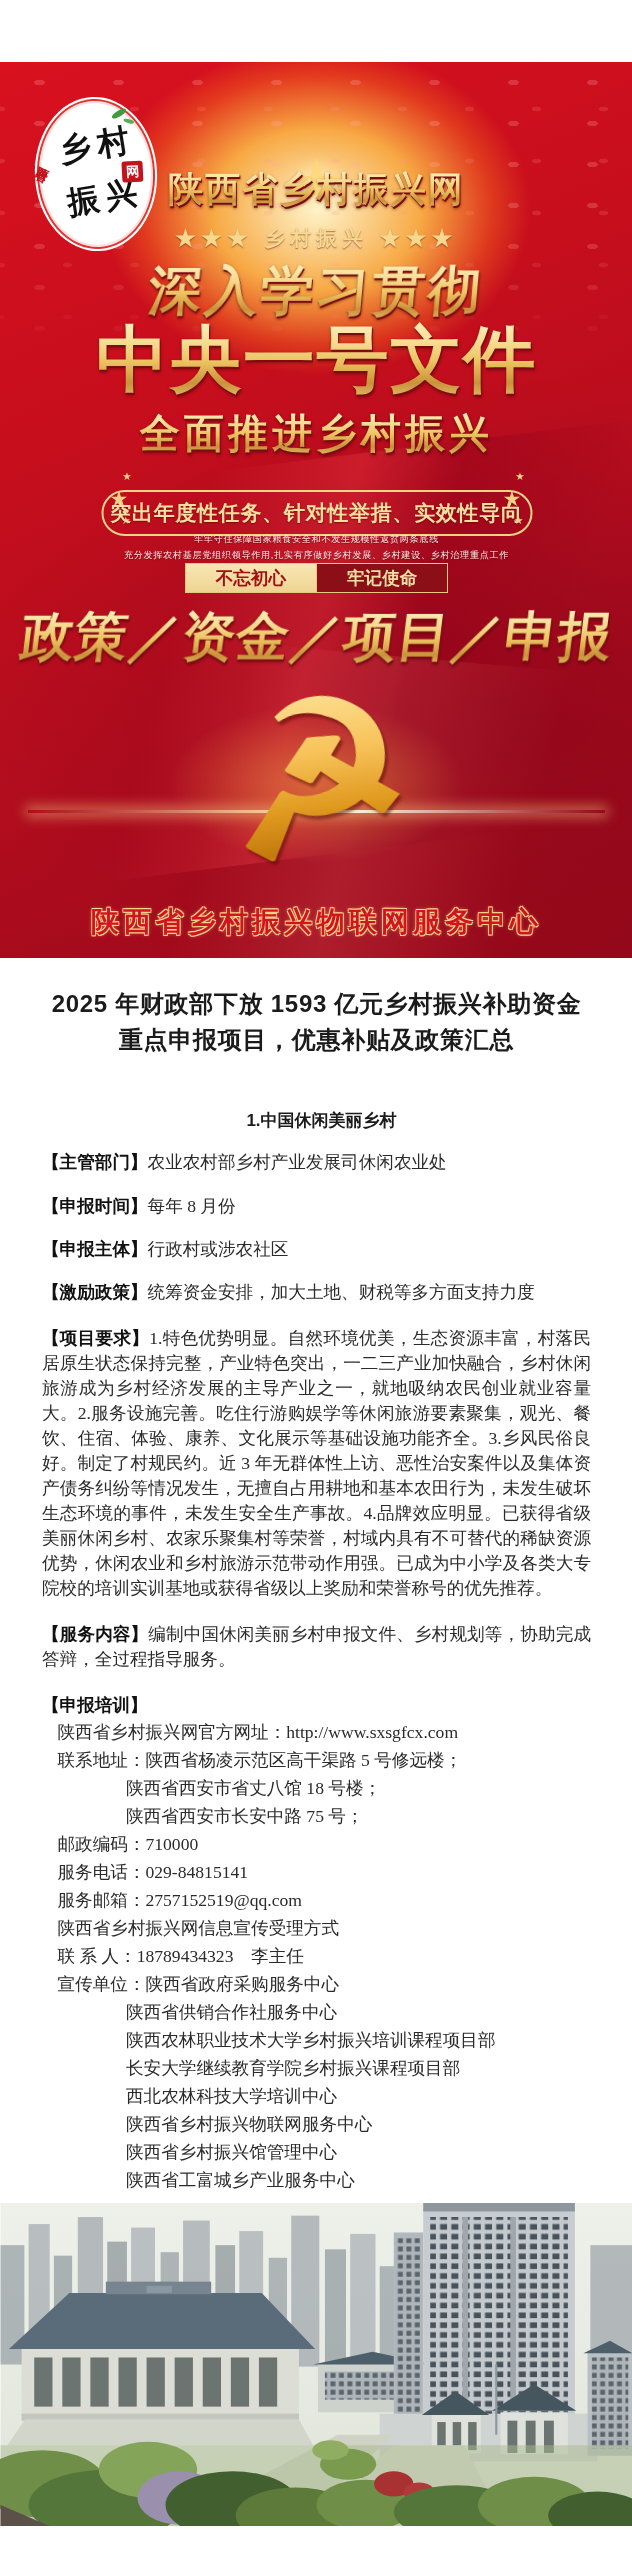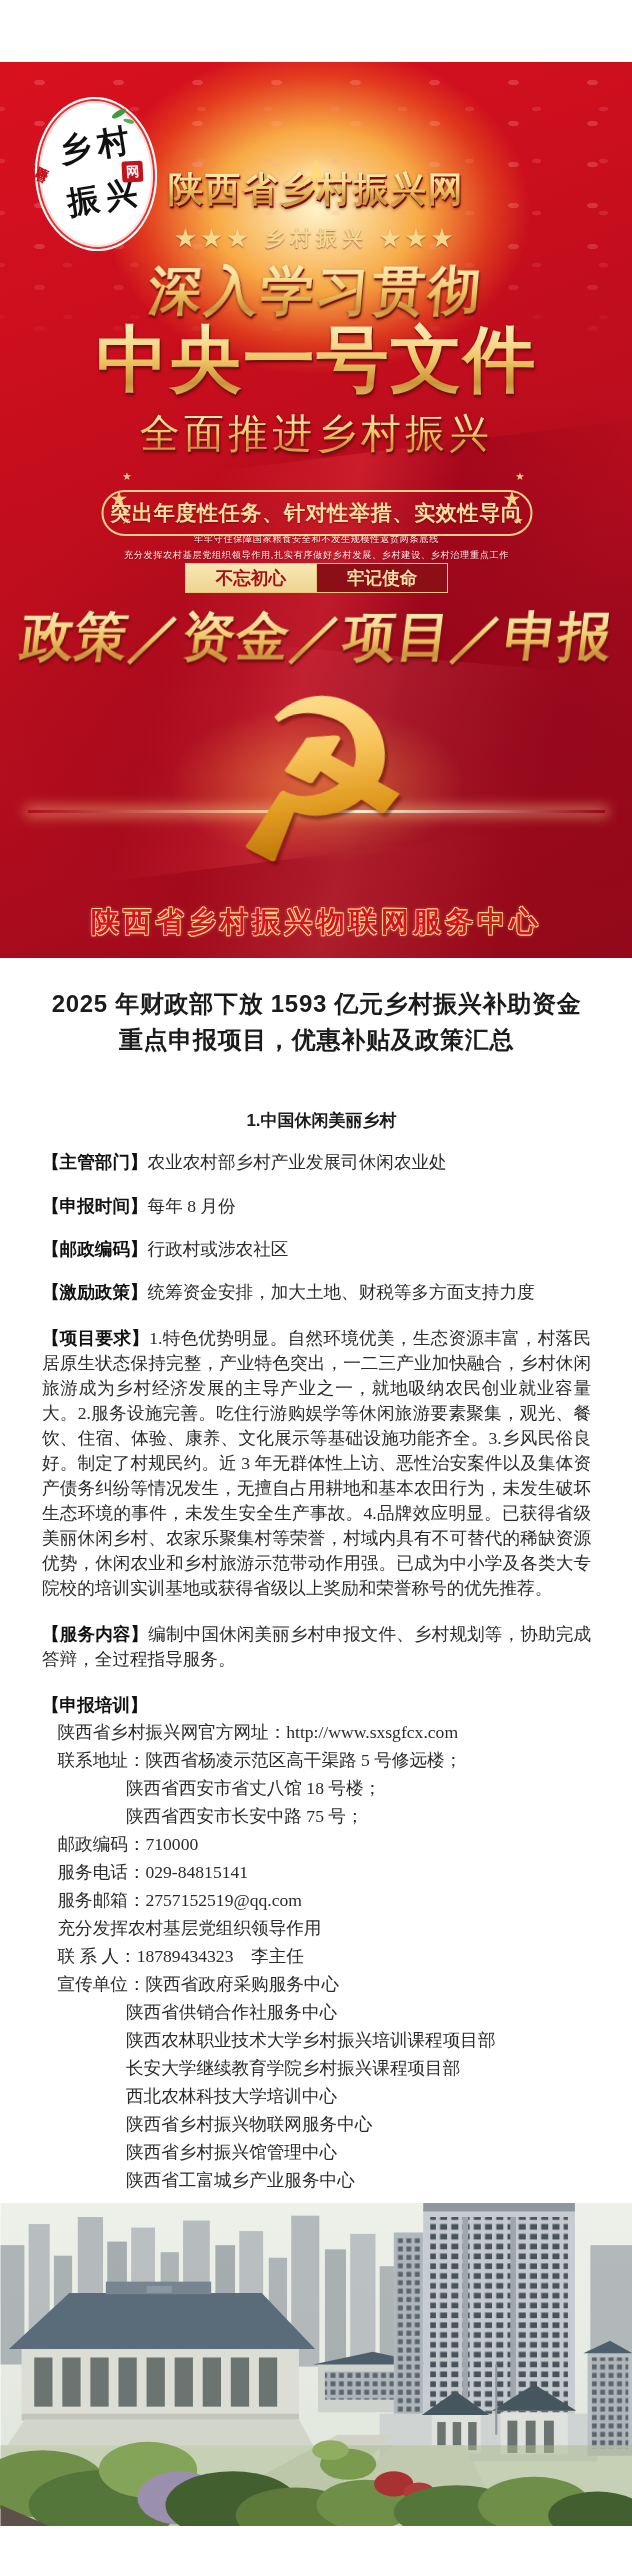--- a/index.html
+++ b/index.html
@@ -52,21 +52,21 @@
     color:#fff; font-size:13.4px; line-height:21px; text-align:center; border-radius:2.8px; font-weight:bold; }
   .leaf { position:absolute; top:11.2px; right:24px; width:15.5px; height:5.6px; background:#3f9b3f;
     border-radius:50%; transform:rotate(-28deg); }
   .leaf.l2 { top:19.7px; right:15.5px; width:11.2px; height:4.2px; transform:rotate(18deg); background:#57ae57; }
 
   .site-title { top:104px; font-size:35px; font-weight:900; letter-spacing:2.1px; }
   .star-line { top:162px; font-size:20.4px; font-weight:bold; color:#f6d88f; letter-spacing:5.6px;
     text-shadow:0 1.4px 1.4px rgba(90,0,0,.5); }
   .hl1 { top:194px; font-size:53px; font-weight:900; letter-spacing:2.8px; transform:skewX(-5deg); }
   .hl2 { top:250px; font-size:72px; font-weight:900; letter-spacing:1.4px; }
-  .hl3 { top:344px; font-size:40px; font-weight:400; letter-spacing:4.2px; }
+  .hl3 { top:344px; font-size:40px; font-weight:700; letter-spacing:4.2px; }
 
   .pill { position:absolute; top:428px; left:50%; transform:translateX(-50%);
     width:427px; height:42px; border:2.1px solid #f2d288; border-radius:24px;
     color:#f7df9f; font-size:21px; font-weight:bold; line-height:41px; text-align:center; letter-spacing:0.7px;
     text-shadow:0 1.4px 1.4px rgba(90,0,0,.55); }
   .pill-deco { position:absolute; top:408px; width:32px; height:63px; color:#f2d288; }
   .pill-deco.pd-left { left:104px; } .pill-deco.pd-right { right:104px; }
   .pill-deco i { position:absolute; font-style:normal; }
   .pill-deco .s1 { font-size:21px; top:17px; left:5.6px; }
   .pill-deco .s2 { font-size:10.5px; top:0; left:18.3px; }
@@ -177,34 +177,34 @@
 <div class="article">
   <h1 class="article-title">
     <span>2025 年财政部下放 1593 亿元乡村振兴补助资金</span>
     <span>重点申报项目，优惠补贴及政策汇总</span>
   </h1>
 
   <h2 class="section-heading">1.中国休闲美丽乡村</h2>
 
   <p class="item"><span class="label">【主管部门】</span><span>农业农村部乡村产业发展司休闲农业处</span></p>
   <p class="item"><span class="label">【申报时间】</span><span>每年 8 月份</span></p>
-  <p class="item"><span class="label">【邮政编码】</span><span>行政村或涉农社区</span></p>
+  <p class="item"><span class="label">【申报主体】</span><span>行政村或涉农社区</span></p>
   <p class="item"><span class="label">【激励政策】</span><span>统筹资金安排，加大土地、财税等多方面支持力度</span></p>
   <p class="item gap"><span class="label">【项目要求】</span><span>1.特色优势明显。自然环境优美，生态资源丰富，村落民居原生状态保持完整，产业特色突出，一二三产业加快融合，乡村休闲旅游成为乡村经济发展的主导产业之一，就地吸纳农民创业就业容量大。2.服务设施完善。吃住行游购娱学等休闲旅游要素聚集，观光、餐饮、住宿、体验、康养、文化展示等基础设施功能齐全。3.乡风民俗良好。制定了村规民约。近 3 年无群体性上访、恶性治安案件以及集体资产债务纠纷等情况发生，无擅自占用耕地和基本农田行为，未发生破坏生态环境的事件，未发生安全生产事故。4.品牌效应明显。已获得省级美丽休闲乡村、农家乐聚集村等荣誉，村域内具有不可替代的稀缺资源优势，休闲农业和乡村旅游示范带动作用强。已成为中小学及各类大专院校的培训实训基地或获得省级以上奖励和荣誉称号的优先推荐。</span></p>
   <p class="item gap"><span class="label">【服务内容】</span><span>编制中国休闲美丽乡村申报文件、乡村规划等，协助完成答辩，全过程指导服务。</span></p>
 
   <p class="item gap"><span class="label">【申报培训】</span></p>
   <p class="tline i1">陕西省乡村振兴网官方网址：http://www.sxsgfcx.com</p>
   <p class="tline i1">联系地址：陕西省杨凌示范区高干渠路 5 号修远楼；</p>
   <p class="tline i2">陕西省西安市省丈八馆 18 号楼；</p>
   <p class="tline i2">陕西省西安市长安中路 75 号；</p>
   <p class="tline i1">邮政编码：710000</p>
   <p class="tline i1">服务电话：029-84815141</p>
   <p class="tline i1">服务邮箱：2757152519@qq.com</p>
-  <p class="tline i1">充分发挥农村基层党组织领导作用</p>
+  <p class="tline i1">陕西省乡村振兴网信息宣传受理方式</p>
   <p class="tline i1">联 系 人：18789434323　李主任</p>
   <p class="tline i1">宣传单位：陕西省政府采购服务中心</p>
   <p class="tline i2">陕西省供销合作社服务中心</p>
   <p class="tline i2">陕西农林职业技术大学乡村振兴培训课程项目部</p>
   <p class="tline i2">长安大学继续教育学院乡村振兴课程项目部</p>
   <p class="tline i2">西北农林科技大学培训中心</p>
   <p class="tline i2">陕西省乡村振兴物联网服务中心</p>
   <p class="tline i2">陕西省乡村振兴馆管理中心</p>
   <p class="tline i2">陕西省工富城乡产业服务中心</p>
 </div>

